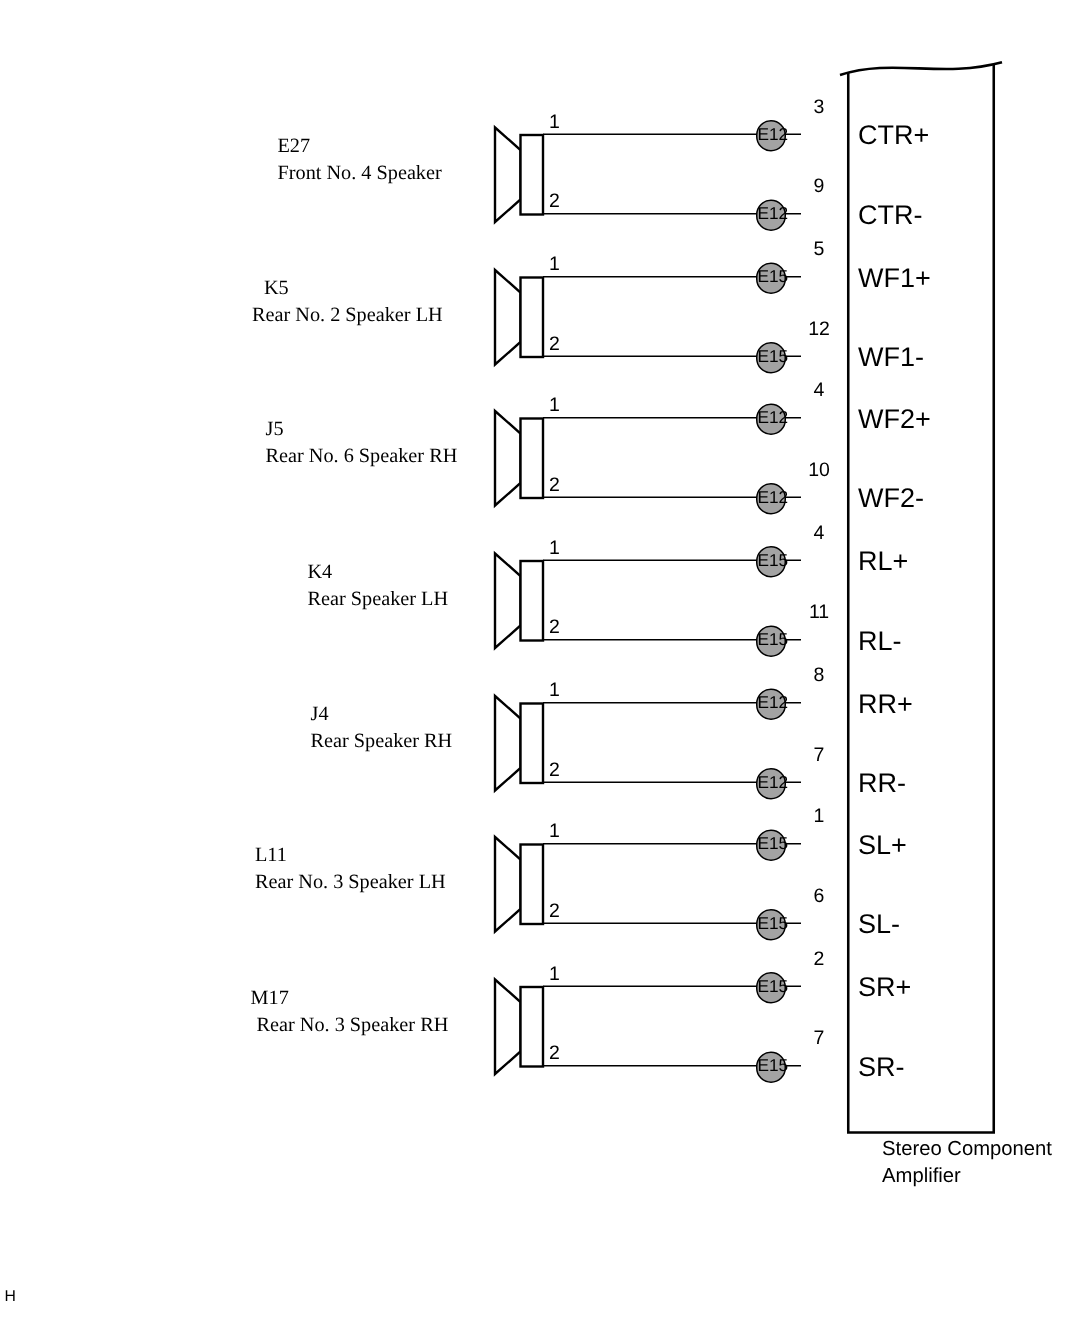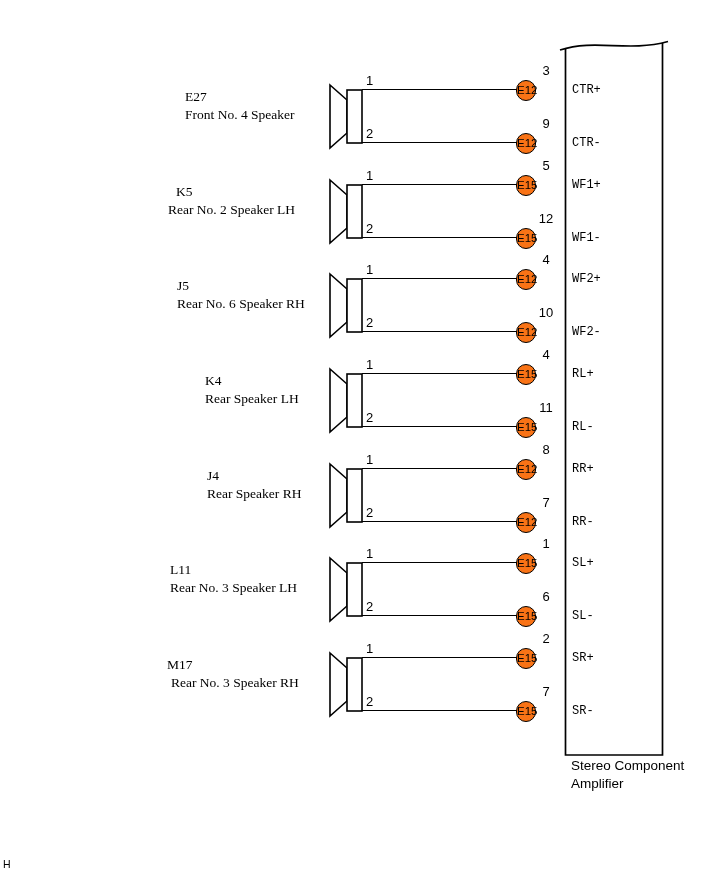--- a/index.html
+++ b/index.html
@@ -29,34 +29,34 @@
 
   .pin { position:absolute; left:366px; font-size:13px; line-height:15px; }
   .p1 { top:4px; }
   .p2 { top:57px; }
 
   .cpin { position:absolute; left:528px; width:36px; text-align:center; font-size:13px; line-height:15px; }
   .c1 { top:-6px; }
   .c2 { top:47px; }
 
   .oval {
-    position:absolute; left:516px; width:20px; height:21px;
+    position:absolute; left:504px; width:20px; height:21px;
     box-sizing:border-box;
     border:1.5px solid #000; border-radius:10.5px;
-    background:#f97316;
+    background:#a3a3a3;
     text-align:center; font-size:11.5px; line-height:18px;
   }
   .o1 { top:11px; }
   .o2 { top:64px; }
 
-  .sig { position:absolute; left:572px; font-size:12px; line-height:16px; white-space:nowrap;font-family:Liberation Mono, monospace; }
+  .sig { position:absolute; left:572px; font-size:18px; line-height:16px; white-space:nowrap; }
   .s1 { top:13px; }
   .s2 { top:66px; }
 
-  .amp-label { position:absolute; left:571px; top:757px; font-size:13.5px; line-height:18px; white-space:nowrap; }
+  .amp-label { position:absolute; left:588px; top:757px; font-size:13.5px; line-height:18px; white-space:nowrap; }
 
   .corner { position:absolute; left:3px; top:858px; font-size:10.5px; }
 </style>
 </head>
 <body>
 
 <div class="canvas">
 
   <svg class="bg" width="713" height="882" viewBox="0 0 713 882">
     <path class="ln" d="M565.5,48 L565.5,755 L662.5,755 L662.5,43"></path>

